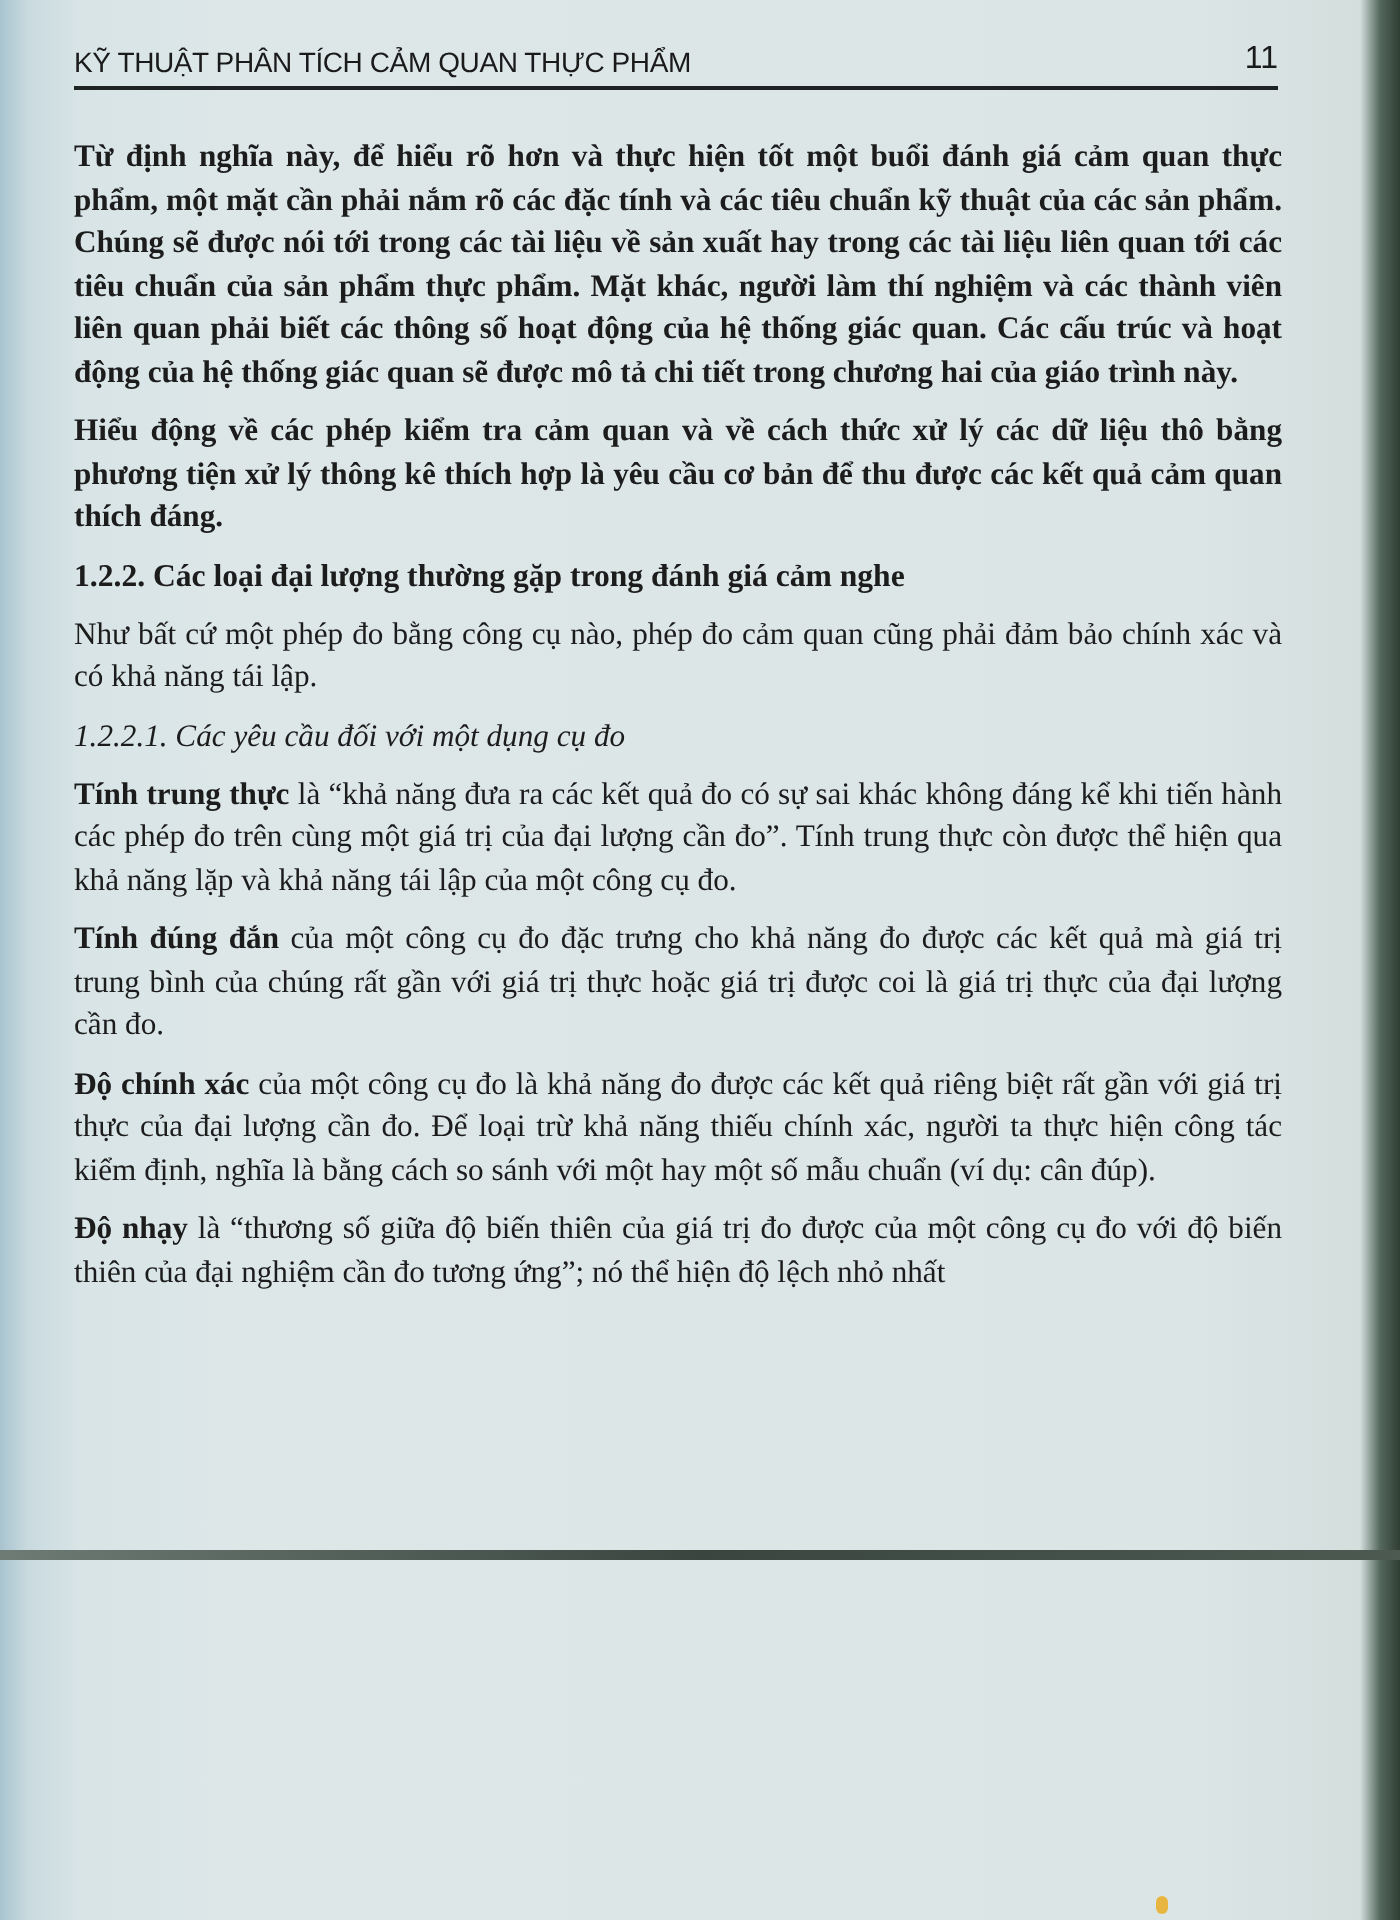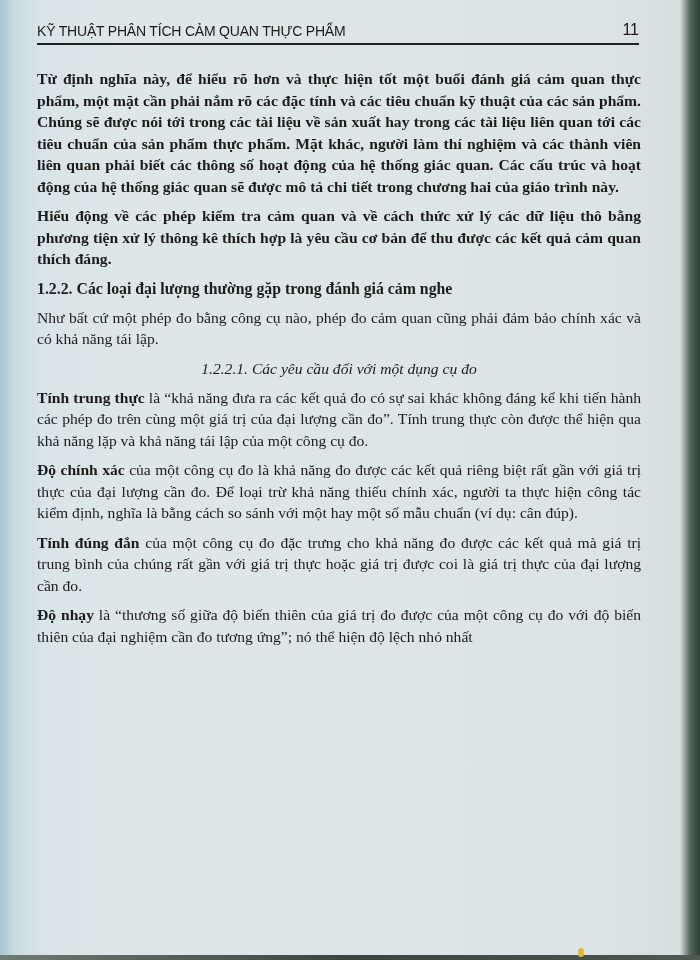--- a/index.html
+++ b/index.html
@@ -13,21 +13,21 @@
       background: linear-gradient(90deg, #a9c4cf 0px, #c9dadf 14px, #d8e4e6 40px, #dde7e8 120px, #dbe5e5 600px, #d3dedd 680px, #55685e 690px, #2f3d33 700px);
       position: relative;
       font-family: "Liberation Serif", "DejaVu Serif", serif;
       color: #1c1c1c;
     }
     .page {
       position: absolute;
       left: 0;
       top: 0;
       width: 700px;
-      height: 960px;
+      height: 780px;
     }
     .header {
       position: absolute;
       left: 37px;
       top: 17px;
       width: 602px;
       height: 26px;
       border-bottom: 2px solid #1e2424;
     }
     .header-title {
@@ -74,21 +74,20 @@
       font-size: 15.8px;
       font-weight: bold;
       line-height: 21px;
     }
     h3 {
       margin: 0;
       font-size: 15.6px;
       font-style: italic;
       font-weight: normal;
       line-height: 21px;
-      text-align: center;
     }
     .term {
       font-weight: bold;
     }
     .bottom-edge {
       position: absolute;
       left: 0;
       bottom: 0;
       width: 700px;
       height: 5px;
@@ -117,20 +116,20 @@
   <div class="body">
     <p class="p-bold">Từ định nghĩa này, để hiểu rõ hơn và thực hiện tốt một buổi đánh giá cảm quan thực phẩm, một mặt cần phải nắm rõ các đặc tính và các tiêu chuẩn kỹ thuật của các sản phẩm. Chúng sẽ được nói tới trong các tài liệu về sản xuất hay trong các tài liệu liên quan tới các tiêu chuẩn của sản phẩm thực phẩm. Mặt khác, người làm thí nghiệm và các thành viên liên quan phải biết các thông số hoạt động của hệ thống giác quan. Các cấu trúc và hoạt động của hệ thống giác quan sẽ được mô tả chi tiết trong chương hai của giáo trình này.</p>
     <p class="p-bold">Hiểu động về các phép kiểm tra cảm quan và về cách thức xử lý các dữ liệu thô bằng phương tiện xử lý thông kê thích hợp là yêu cầu cơ bản để thu được các kết quả cảm quan thích đáng.</p>
 
     <h2>1.2.2. Các loại đại lượng thường gặp trong đánh giá cảm nghe</h2>
     <p>Như bất cứ một phép đo bằng công cụ nào, phép đo cảm quan cũng phải đảm bảo chính xác và có khả năng tái lập.</p>
 
     <h3>1.2.2.1. Các yêu cầu đối với một dụng cụ đo</h3>
 
     <p><span class="term">Tính trung thực</span><span> là “khả năng đưa ra các kết quả đo có sự sai khác không đáng kể khi tiến hành các phép đo trên cùng một giá trị của đại lượng cần đo”. Tính trung thực còn được thể hiện qua khả năng lặp và khả năng tái lập của một công cụ đo.</span></p>
+    <p><span class="term">Tính đúng đắn</span><span> của một công cụ đo đặc trưng cho khả năng đo được các kết quả mà giá trị trung bình của chúng rất gần với giá trị thực hoặc giá trị được coi là giá trị thực của đại lượng cần đo.</span></p>
     <p><span class="term">Độ chính xác</span><span> của một công cụ đo là khả năng đo được các kết quả riêng biệt rất gần với giá trị thực của đại lượng cần đo. Để loại trừ khả năng thiếu chính xác, người ta thực hiện công tác kiểm định, nghĩa là bằng cách so sánh với một hay một số mẫu chuẩn (ví dụ: cân đúp).</span></p>
-    <p><span class="term">Tính đúng đắn</span><span> của một công cụ đo đặc trưng cho khả năng đo được các kết quả mà giá trị trung bình của chúng rất gần với giá trị thực hoặc giá trị được coi là giá trị thực của đại lượng cần đo.</span></p>
     <p><span class="term">Độ nhạy</span><span> là “thương số giữa độ biến thiên của giá trị đo được của một công cụ đo với độ biến thiên của đại nghiệm cần đo tương ứng”; nó thể hiện độ lệch nhỏ nhất</span></p>
   </div>
 
   <div class="bottom-edge"></div>
   <div class="speck"></div>
 </div>
 
 </body></html>

